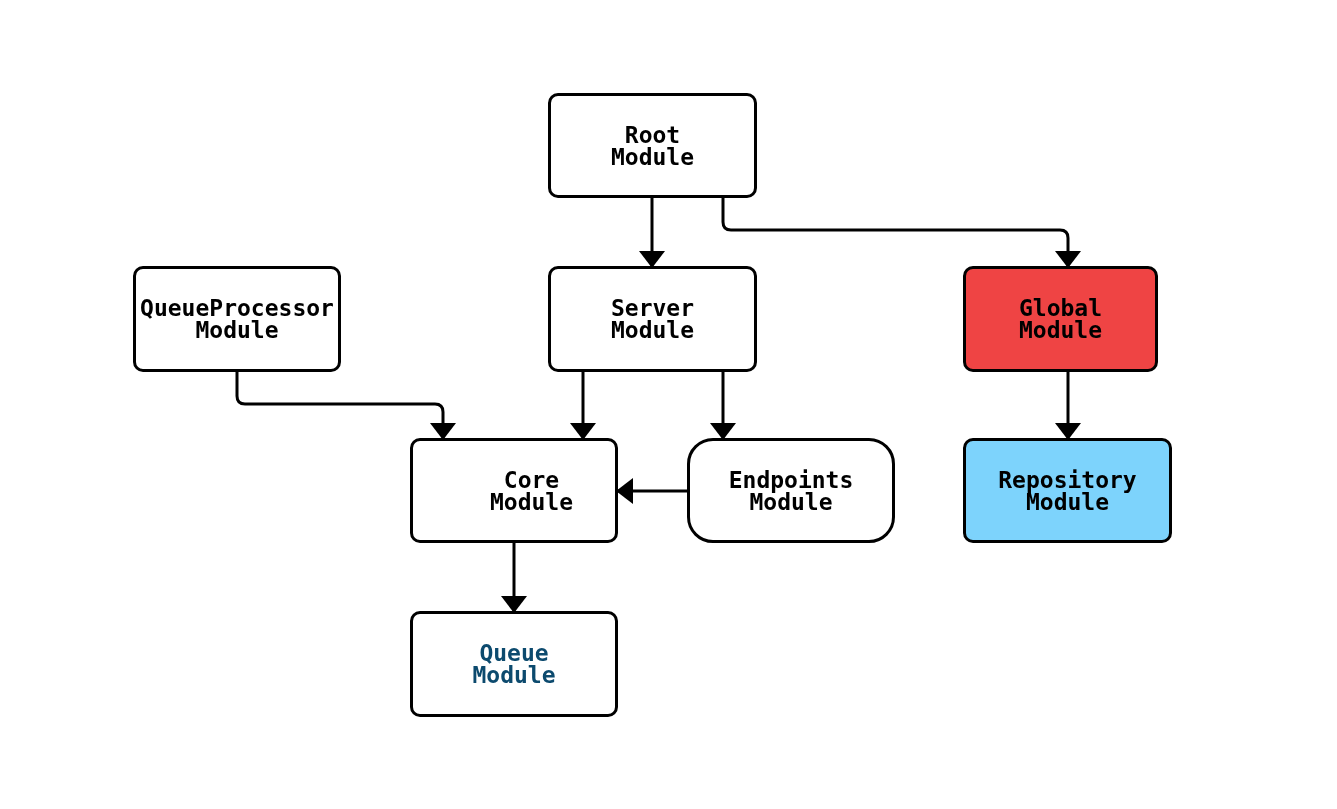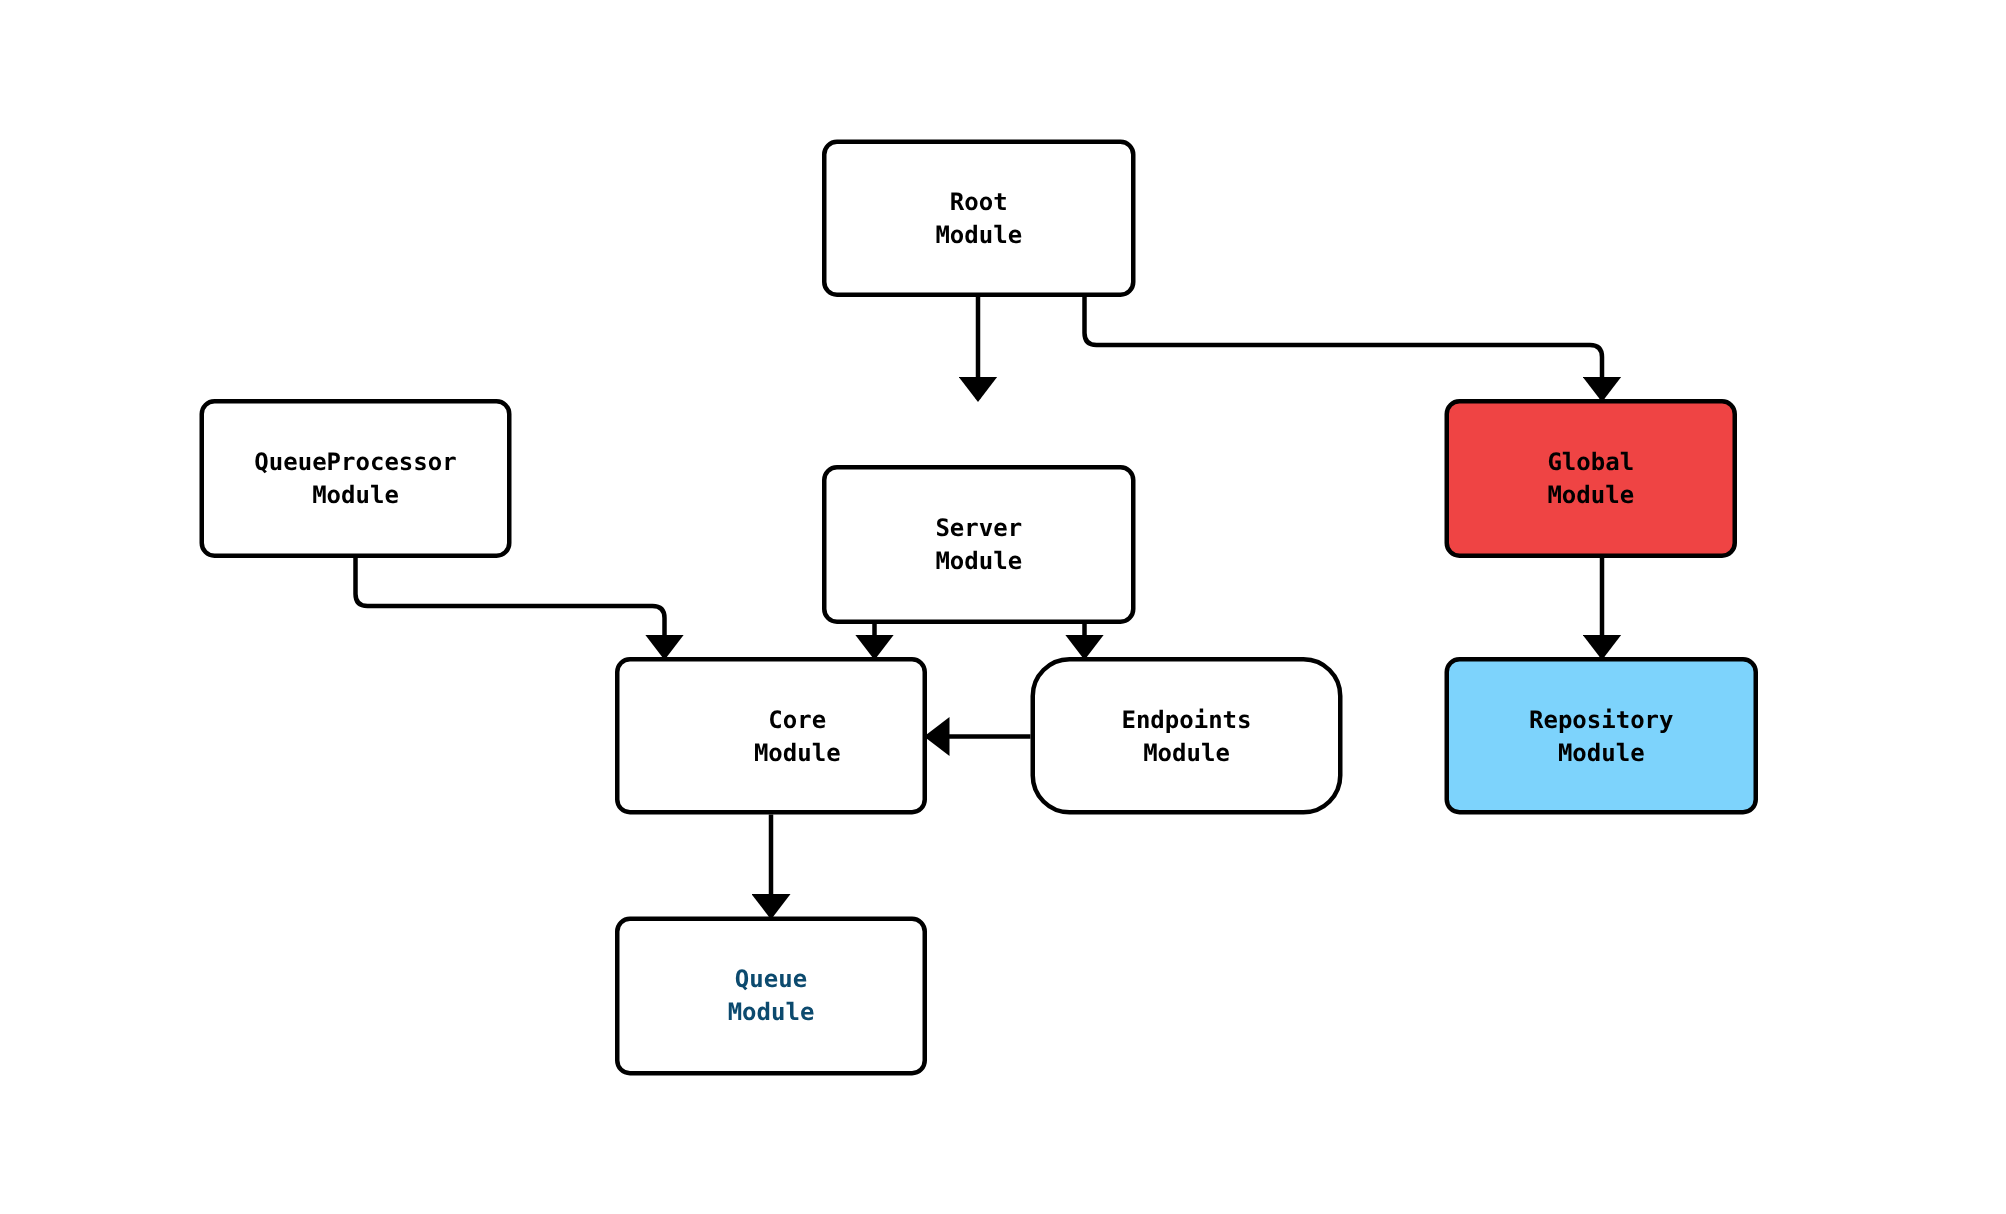--- a/index.html
+++ b/index.html
@@ -26,21 +26,21 @@
     box-sizing: border-box;
     display: flex;
     flex-direction: column;
     align-items: center;
     justify-content: center;
     background: #ffffff;
     border: 3px solid #000000;
     border-radius: 10px;
     font-family: "DejaVu Sans Mono", "Liberation Mono", monospace;
     font-weight: bold;
-    font-size: 16px;
+    font-size: 23px;
     line-height: 22px;
     color: #000000;
     text-align: center;
   }
 </style>
 </head>
 <body>
 
 <div id="canvas">
   <svg id="edge-layer" width="1337" height="809" xmlns="http://www.w3.org/2000/svg">
@@ -62,21 +62,21 @@
   <div class="node" style="left: 548px; top: 93px; width: 209px; height: 105px; background: rgb(255, 255, 255); border-color: rgb(0, 0, 0); color: rgb(0, 0, 0);">
     <span>Root</span>
     <span>Module</span>
   </div>
 
   <div class="node" style="left: 133px; top: 266px; width: 208px; height: 106px; background: rgb(255, 255, 255); border-color: rgb(0, 0, 0); color: rgb(0, 0, 0); align-items: center;">
     <span>QueueProcessor</span>
     <span>Module</span>
   </div>
 
-  <div class="node" style="left: 548px; top: 266px; width: 209px; height: 106px; background: rgb(255, 255, 255); border-color: rgb(0, 0, 0); color: rgb(0, 0, 0); margin-top: 44px;">
+  <div class="node" style="left: 548px; top: 266px; width: 209px; height: 106px; background: rgb(255, 255, 255); border-color: rgb(0, 0, 0); color: rgb(0, 0, 0);">
     <span>Server</span>
     <span>Module</span>
   </div>
 
   <div class="node" style="left: 963px; top: 266px; width: 195px; height: 106px; background: #ef4444; border-color: rgb(0, 0, 0); color: rgb(0, 0, 0);">
     <span>Global</span>
     <span>Module</span>
   </div>
 
   <div class="node" style="left: 410px; top: 438px; width: 208px; height: 105px; background: rgb(255, 255, 255); border-color: rgb(0, 0, 0); color: rgb(0, 0, 0); padding-left: 35px;">

